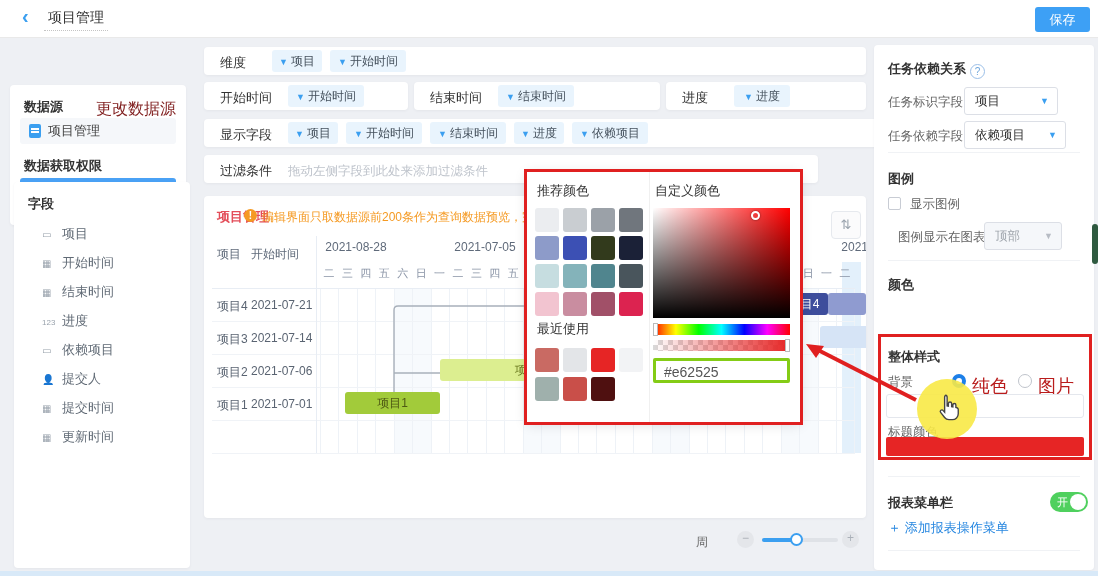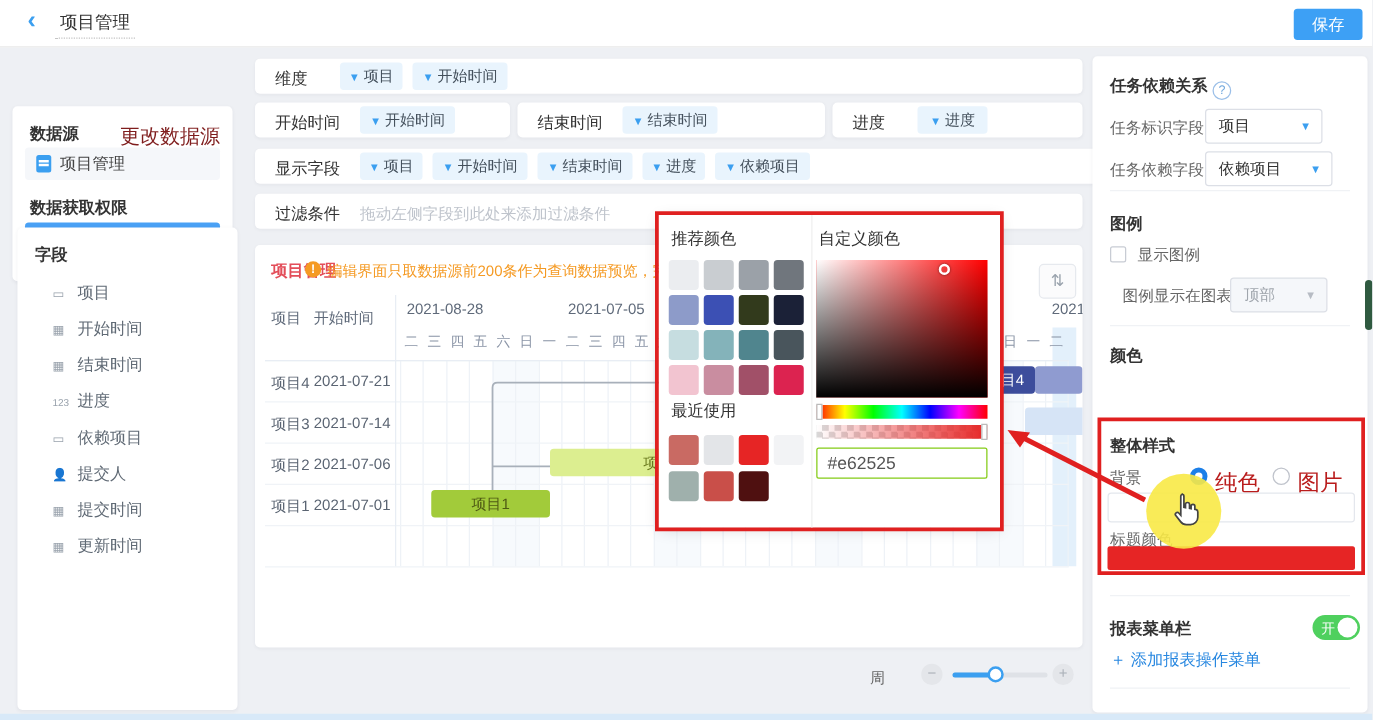--- a/index.html
+++ b/index.html
@@ -86,21 +86,21 @@
         background-image:linear-gradient(to top,#000,rgba(0,0,0,0)),linear-gradient(to right,#fff,rgba(255,255,255,0));
         background-color:#f00; }
   .sv-marker { position:absolute; left:224px; top:39px; width:9px; height:9px; border:2px solid #fff; border-radius:50%; box-shadow:0 0 2px rgba(0,0,0,.6); }
   .hue { position:absolute; left:126px; top:152px; width:137px; height:11px; cursor:pointer;
          background:linear-gradient(to right,#f00,#ff0,#0f0,#0ff,#00f,#f0f,#f00); }
   .hue-handle { position:absolute; left:126px; top:151px; width:5px; height:13px; background:#fff; border:1px solid #bbb; }
   .alpha { position:absolute; left:126px; top:168px; width:137px; height:11px; cursor:pointer;
            background-image:linear-gradient(to right,rgba(230,37,37,0),rgba(230,37,37,1)),repeating-conic-gradient(#d9d9d9 0 25%,#fff 0 50%);
            background-size:100% 100%, 10px 10px; }
   .alpha-handle { position:absolute; left:258px; top:167px; width:5px; height:13px; background:#fff; border:1px solid #bbb; }
-  .hex-input { position:absolute; left:126px; top:186px; width:137px; height:25px; border:1px solid #84cc16; border-radius:2px; font-size:14px; color:#555; line-height:23px; padding-left:8px; }
+  .hex-input { position:absolute; left:126px; top:186px; width:137px; height:25px; border:3px solid #84cc16; border-radius:2px; font-size:14px; color:#555; line-height:23px; padding-left:8px; }
 
   
   .anno-box { position:absolute; border:3px solid #e02020; z-index:18; pointer-events:none; }
   #anno-svg { position:absolute; left:0; top:0; width:1098px; height:576px; z-index:30; pointer-events:none; }
   .cursor-hl { position:absolute; left:917px; top:379px; width:60px; height:60px; border-radius:50%; background:rgba(248,233,70,.9); z-index:31; pointer-events:none; }
   #hand { position:absolute; left:934px; top:392px; z-index:32; pointer-events:none; }
   .edge-sliver { position:absolute; left:1092px; top:224px; width:6px; height:40px; background:#2f5a40; border-radius:3px; z-index:6; }
   .bottom-strip { position:absolute; left:0; top:571px; width:1098px; height:5px; background:#d8e9f8; z-index:6; }
 </style>
 </head>
@@ -164,21 +164,21 @@
     <div class="cfg-label" style="left:16px;">显示字段</div>
     <div id="disp-chips">
         <div class="chip" style="left: 84px; width: 50px;"><span class="caret">▼</span><span>项目</span></div>
         <div class="chip" style="left: 142px; width: 76px;"><span class="caret">▼</span><span>开始时间</span></div>
         <div class="chip" style="left: 226px; width: 76px;"><span class="caret">▼</span><span>结束时间</span></div>
         <div class="chip" style="left: 310px; width: 50px;"><span class="caret">▼</span><span>进度</span></div>
         <div class="chip" style="left: 368px; width: 76px;"><span class="caret">▼</span><span>依赖项目</span></div>
       </div>
   </div>
 
-  <div class="card" style="left:204px;top:155px;width:662px;height:28px;">
+  <div class="card" style="left:204px;top:155px;width:614px;height:28px;">
     <div class="cfg-label" style="left:16px;">过滤条件</div>
     <div class="placeholder" style="left:84px;">拖动左侧字段到此处来添加过滤条件</div>
   </div>
 
   <div class="gantt">
     <div class="g-title">项目管理</div>
     <span class="warn-ic">!</span>
     <div class="g-warn">编辑界面只取数据源前200条作为查询数据预览，完</div>
     <div class="sort-btn"><span>⇅</span></div>
 

